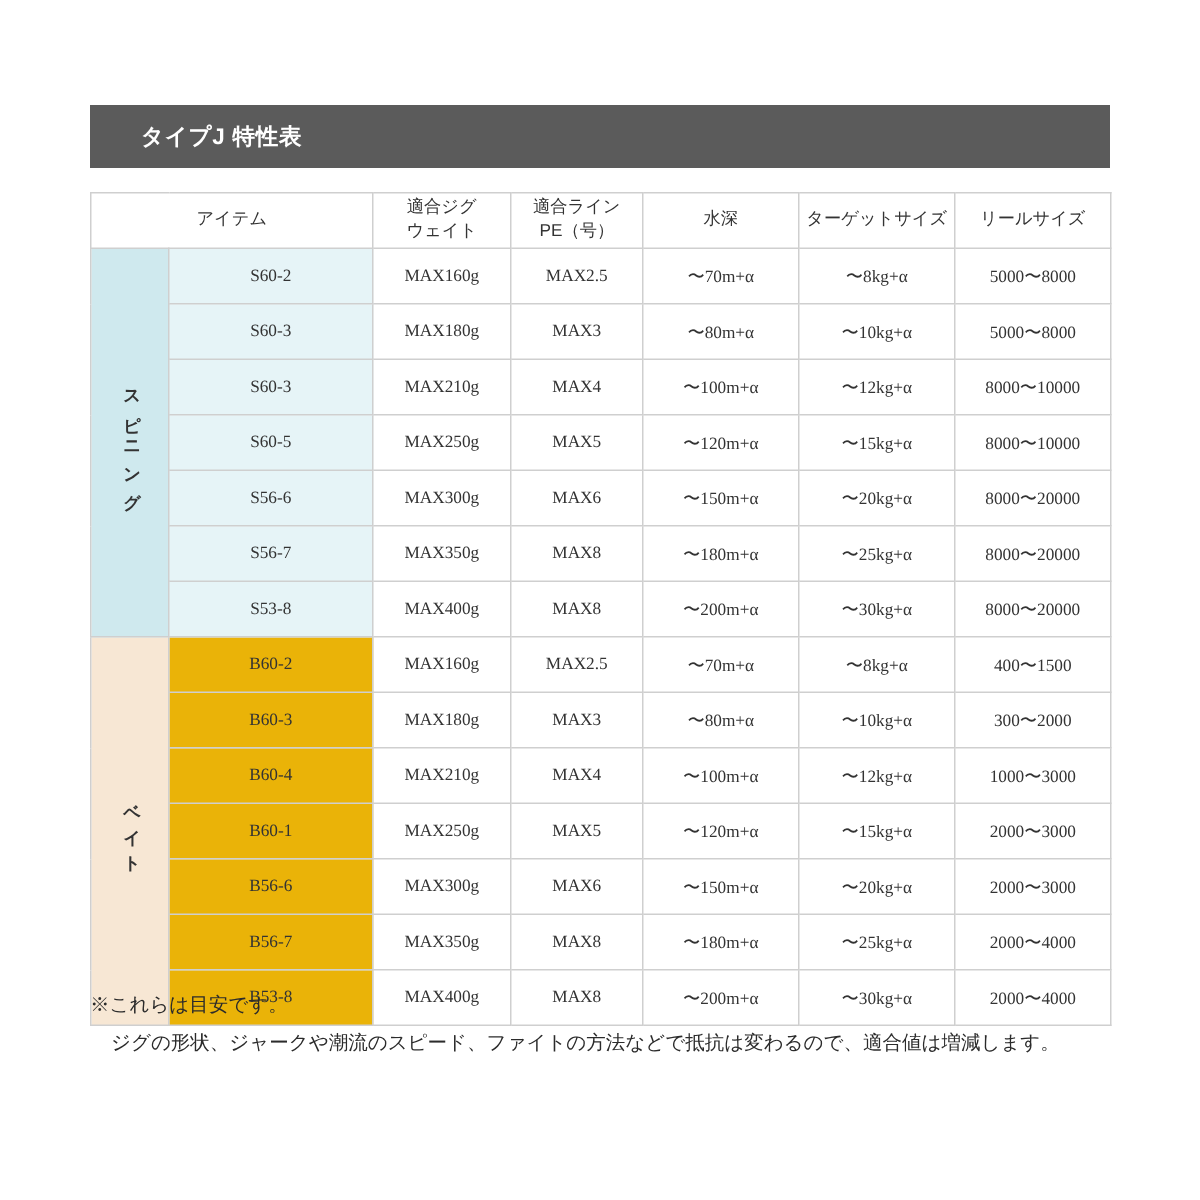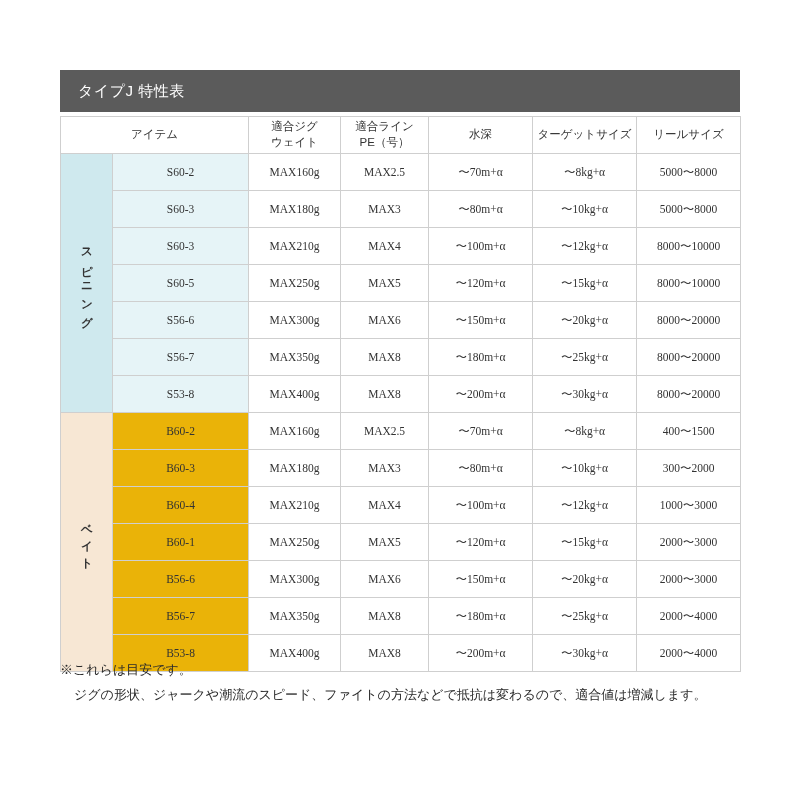--- a/index.html
+++ b/index.html
@@ -28,28 +28,28 @@
     top: 70px;
     width: 680px;
     height: 42px;
     background: #5b5b5b;
     display: flex;
     align-items: center;
   }
   .title-text {
     color: #ffffff;
     font-size: 15px;
-    font-weight: normal;
+    font-weight: bold;
     letter-spacing: 0.5px;
-    margin-left: 18px;
+    margin-left: 34px;
   }
   table.spec {
     position: absolute;
     left: 60px;
-    top: 116px;
+    top: 128px;
     width: 680px;
     border-collapse: collapse;
     table-layout: fixed;
   }
   table.spec td, table.spec th {
     border: 1px solid #cfcfcf;
     text-align: center;
     vertical-align: middle;
     font-size: 11.5px;
     color: #333333;

